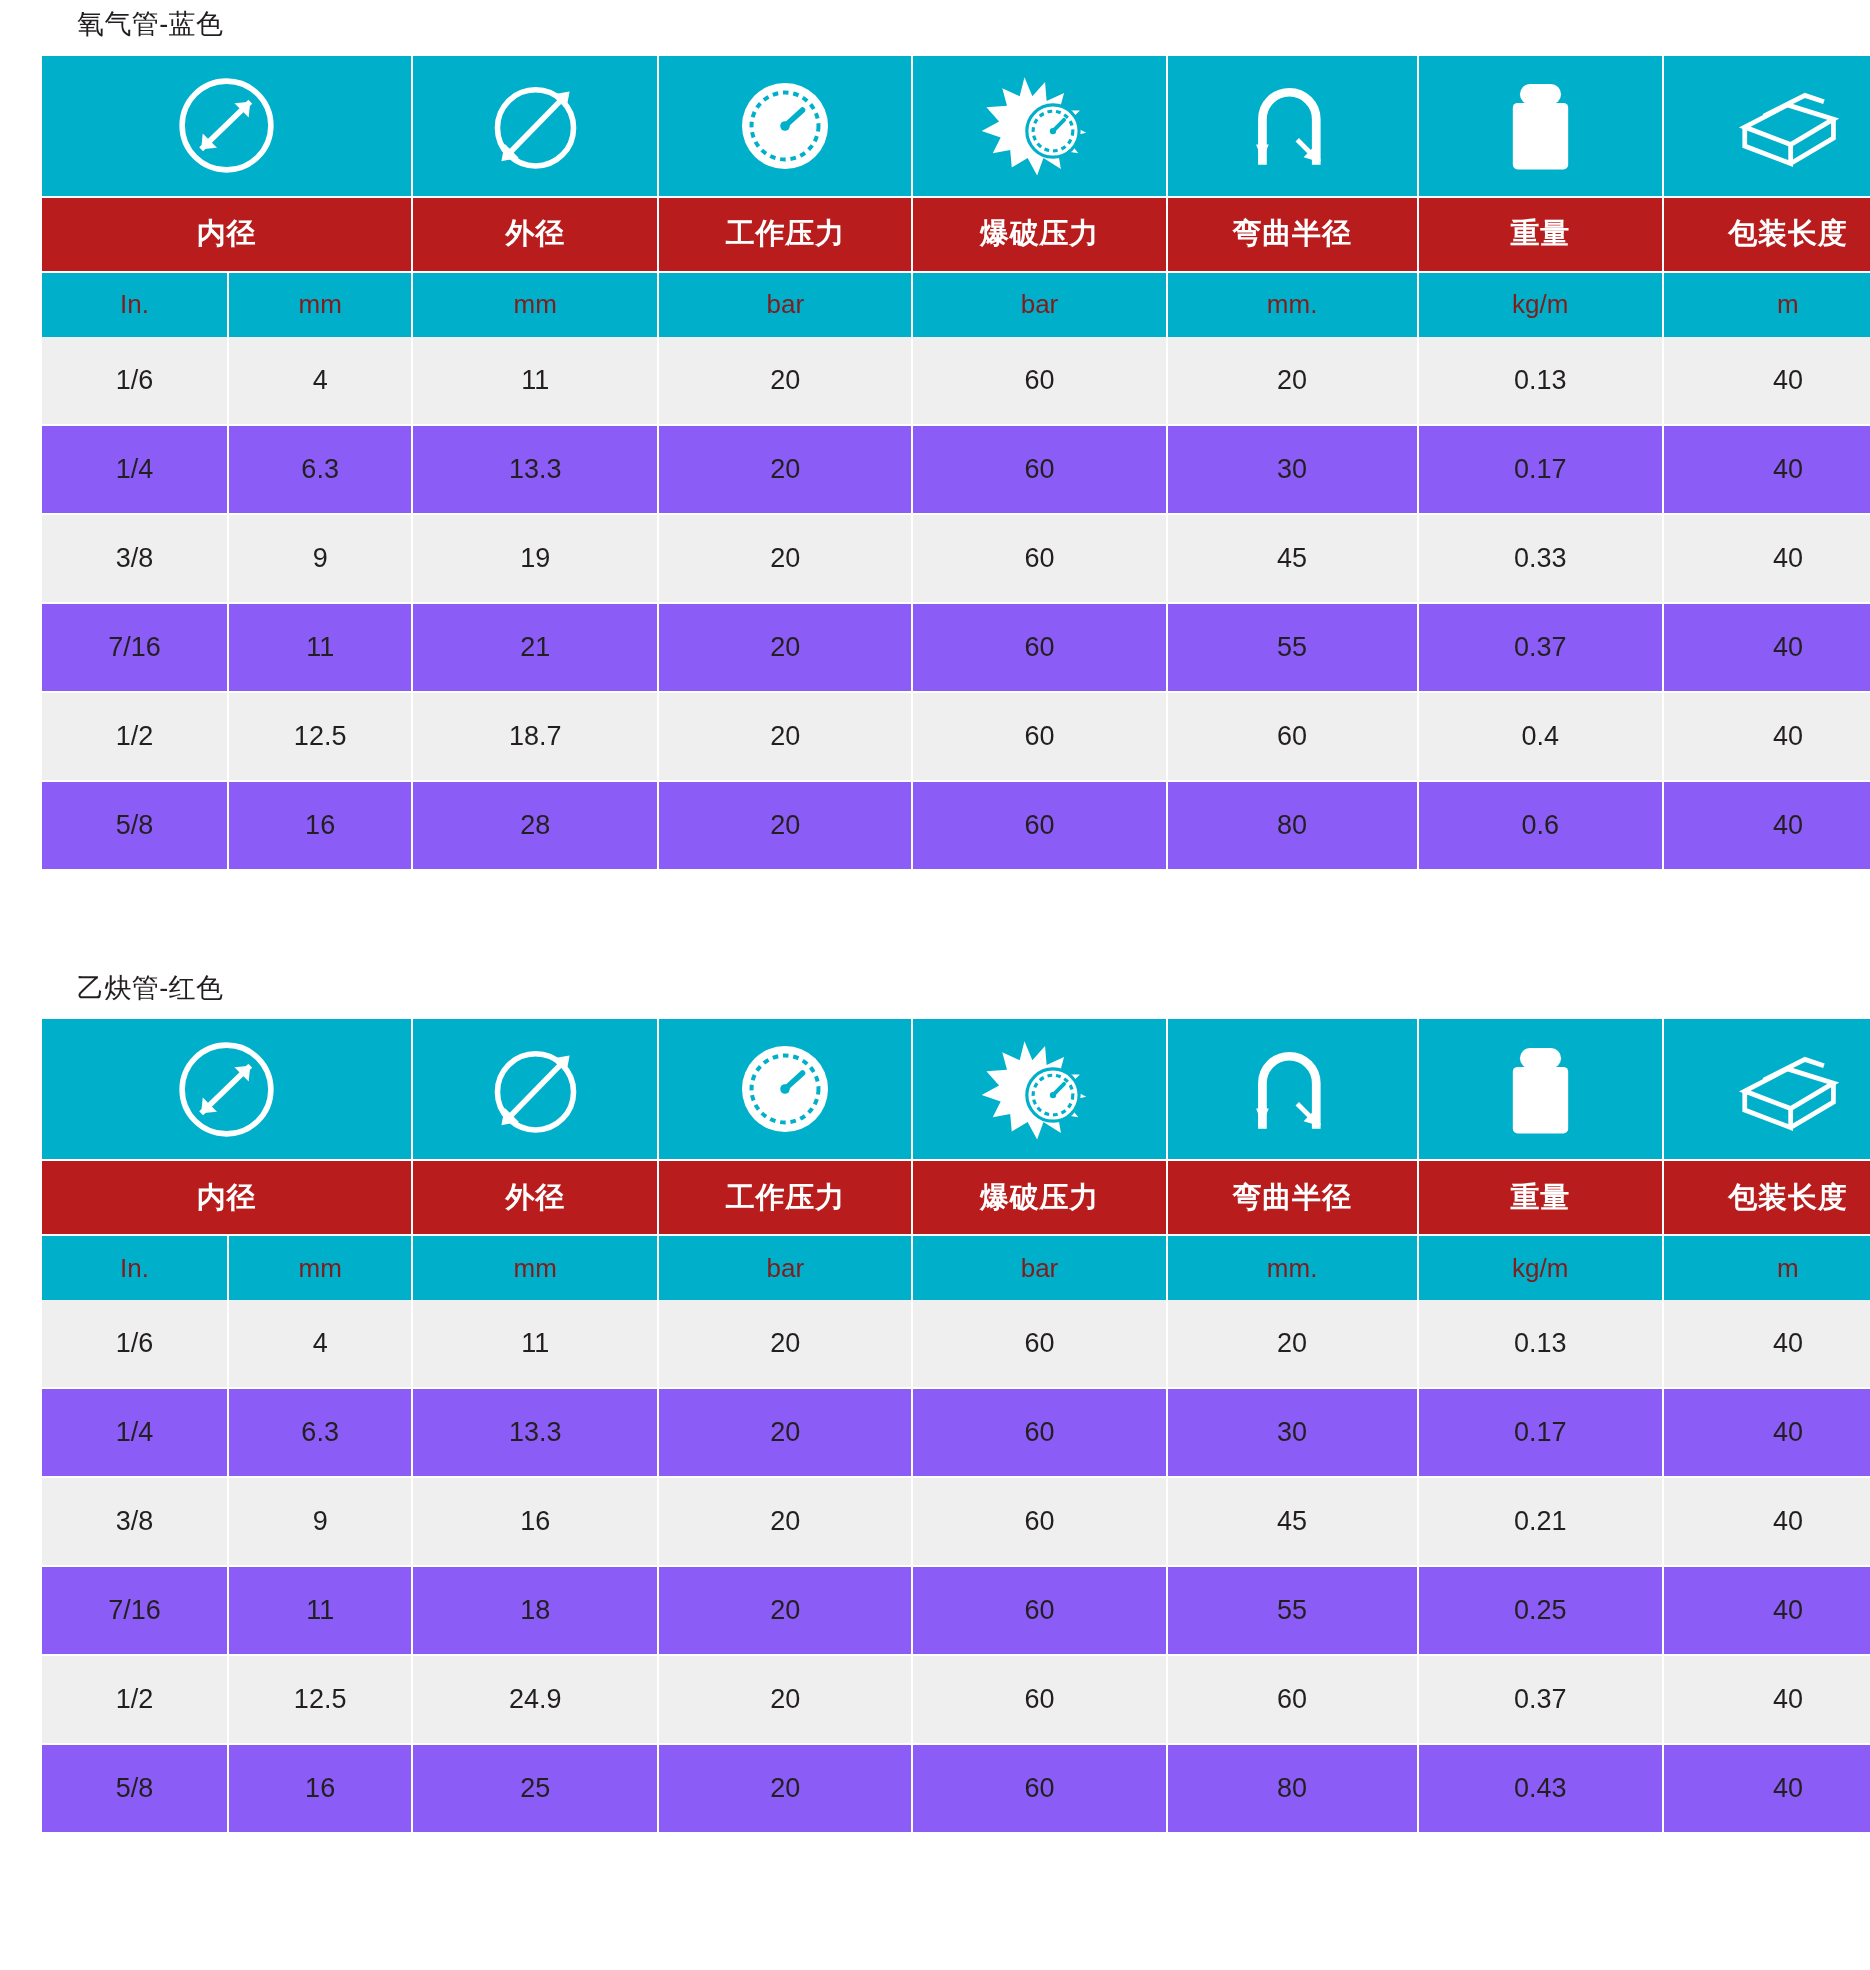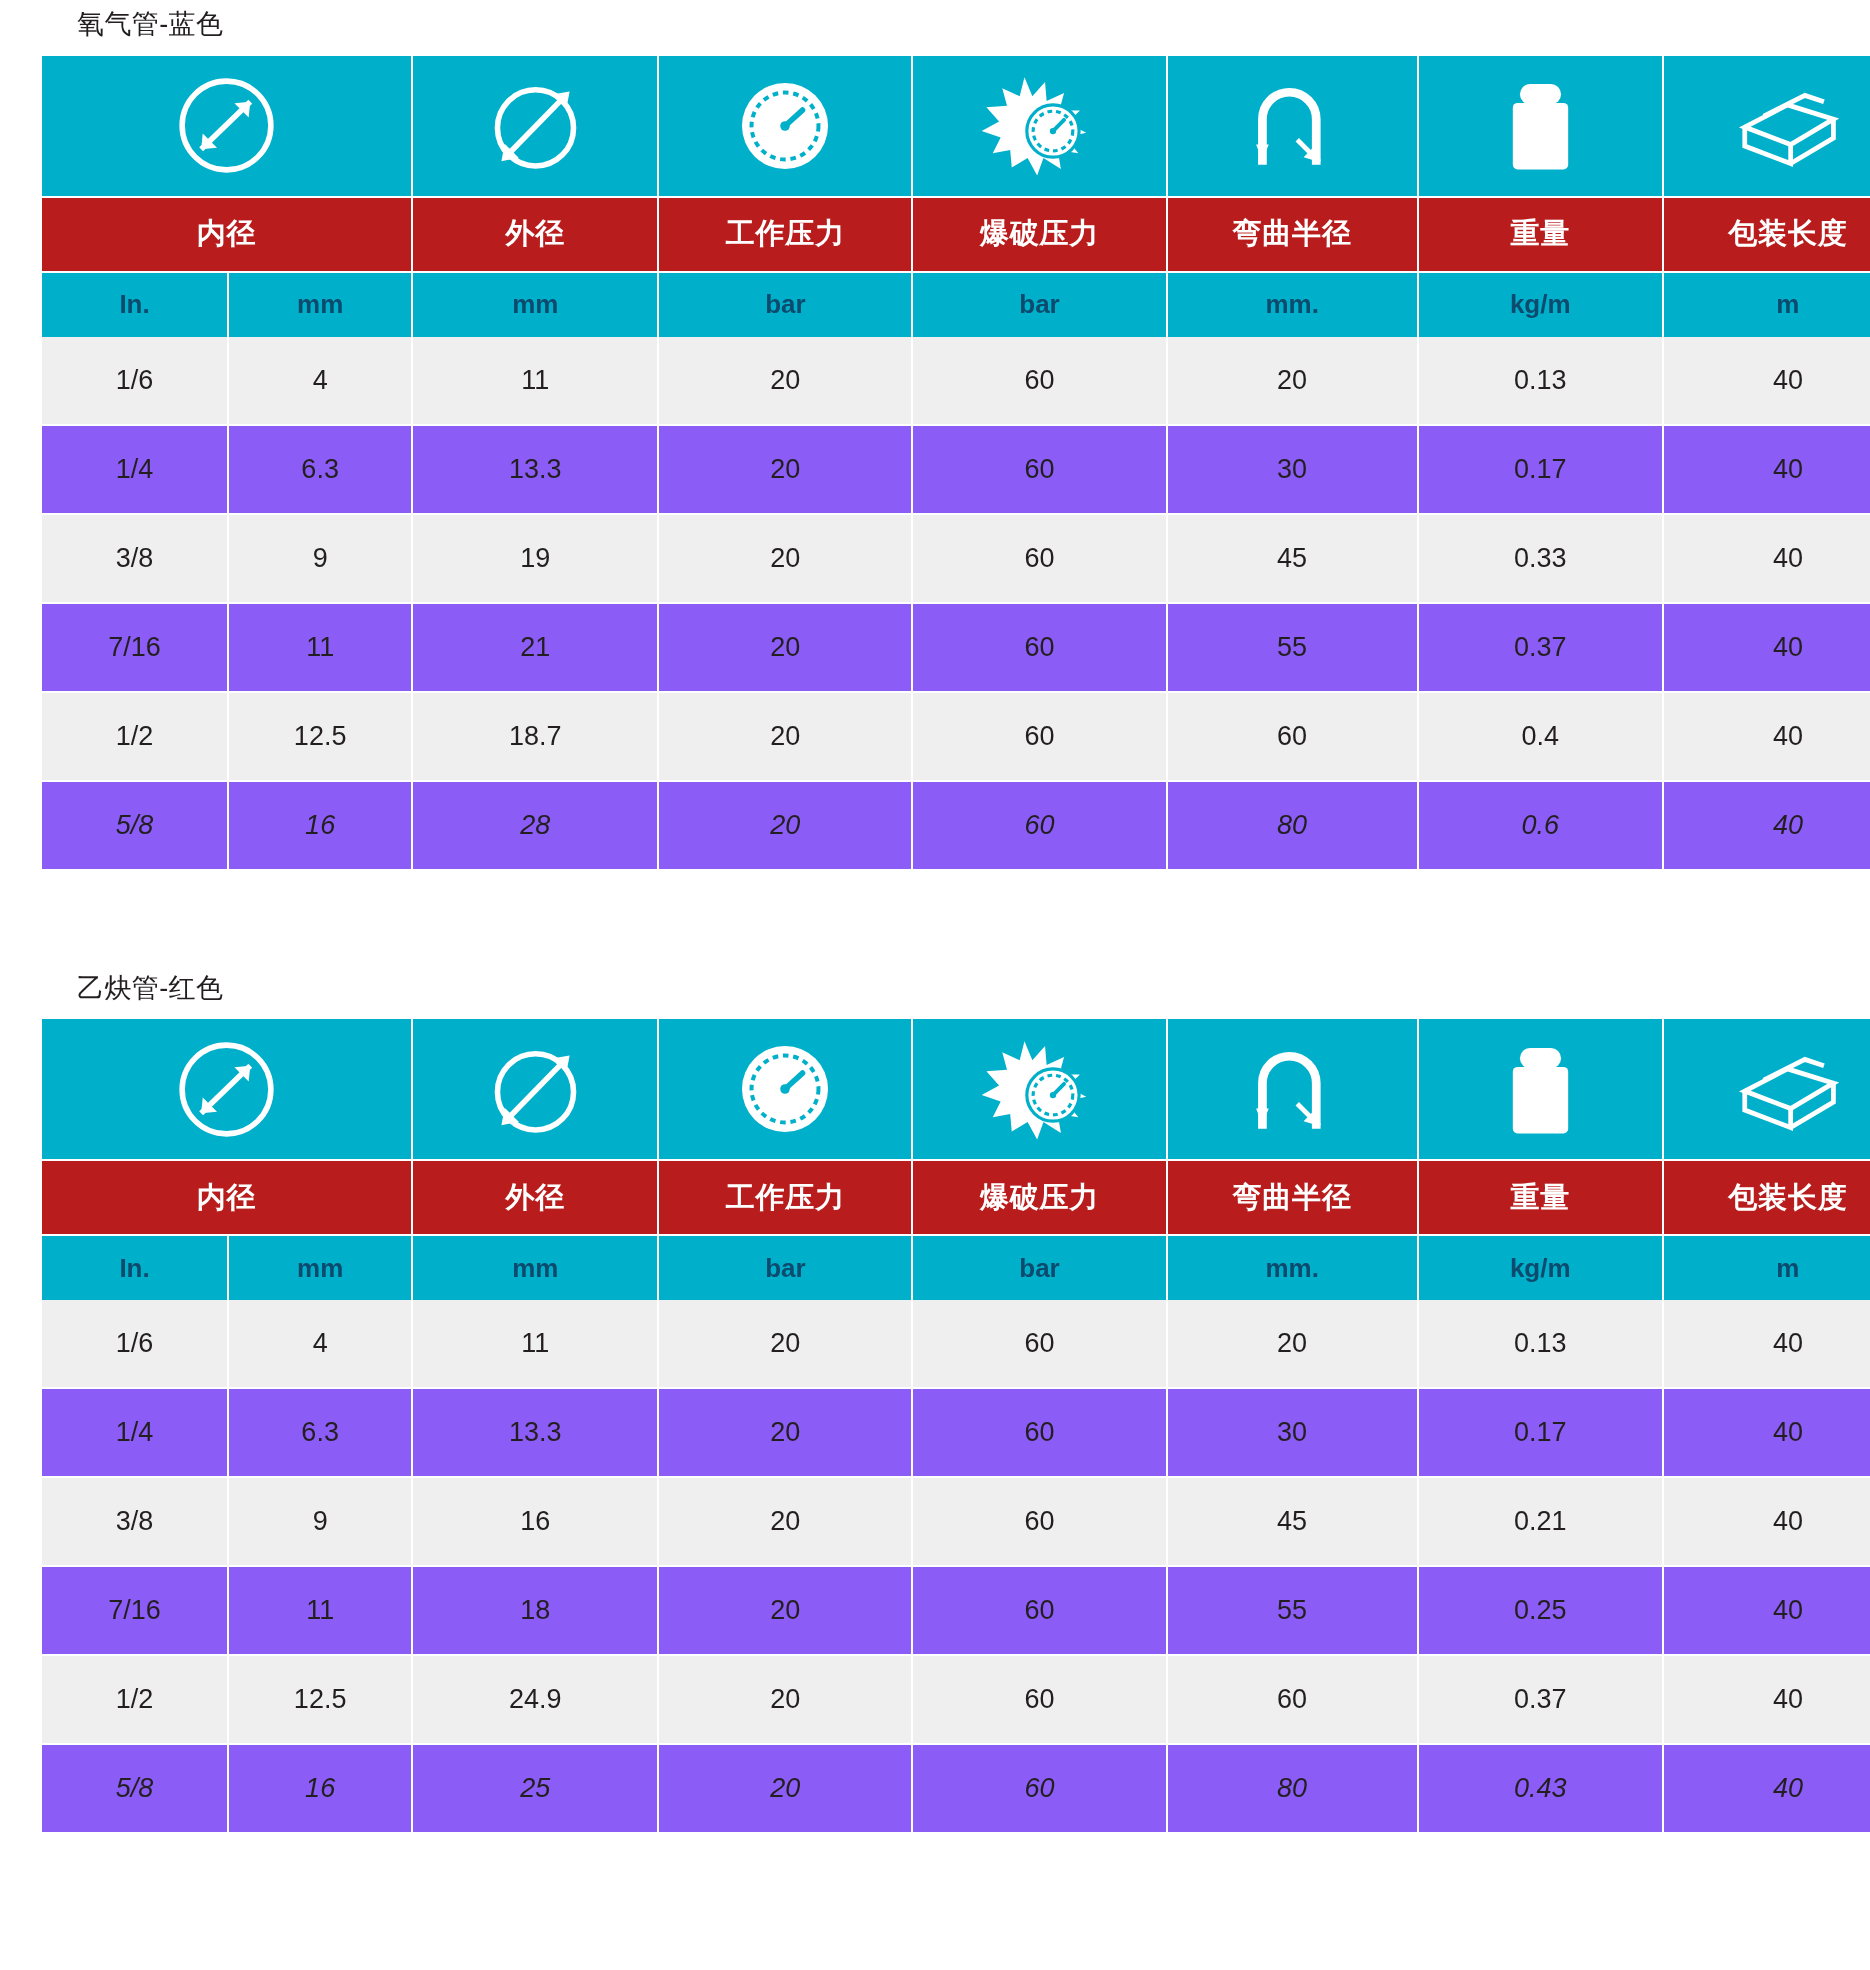--- a/index.html
+++ b/index.html
@@ -67,40 +67,40 @@
     font-weight: bold;
     height: 73px;
     border-right: 2.4px solid #ffffff;
     border-top: 2.4px solid #ffffff;
     letter-spacing: 0.8px;
   }
   .name-row td:last-child { border-right: none; }
 
   .unit-row td {
     background: #00b0ca;
-    color: #0c4a6e;
+    color: #7f1d1d;
     font-size: 26px;
     height: 64px;
     border-right: 2.4px solid #ffffff;
     border-top: 2.4px solid #ffffff;
-    font-weight: bold;
+    font-weight: normal;
   }
   .unit-row td:last-child { border-right: none; }
 
   .data-row td {
     font-size: 27px;
     height: 87px;
     color: #231f20;
     border-right: 2.4px solid #ffffff;
     border-bottom: 2.4px solid #ffffff;
   }
   .data-row td:last-child { border-right: none; }
   .data-row.odd td { background: #efefef; }
   .data-row.even td { background: #8b5cf6; }
-  .data-row:last-child td { border-bottom: none; font-style: italic; }
+  .data-row:last-child td { border-bottom: none; }
 
   .icon-wrap {
     display: flex;
     align-items: center;
     justify-content: center;
     height: 140px;
   }
   svg { display: block; }
 </style>
 </head>

